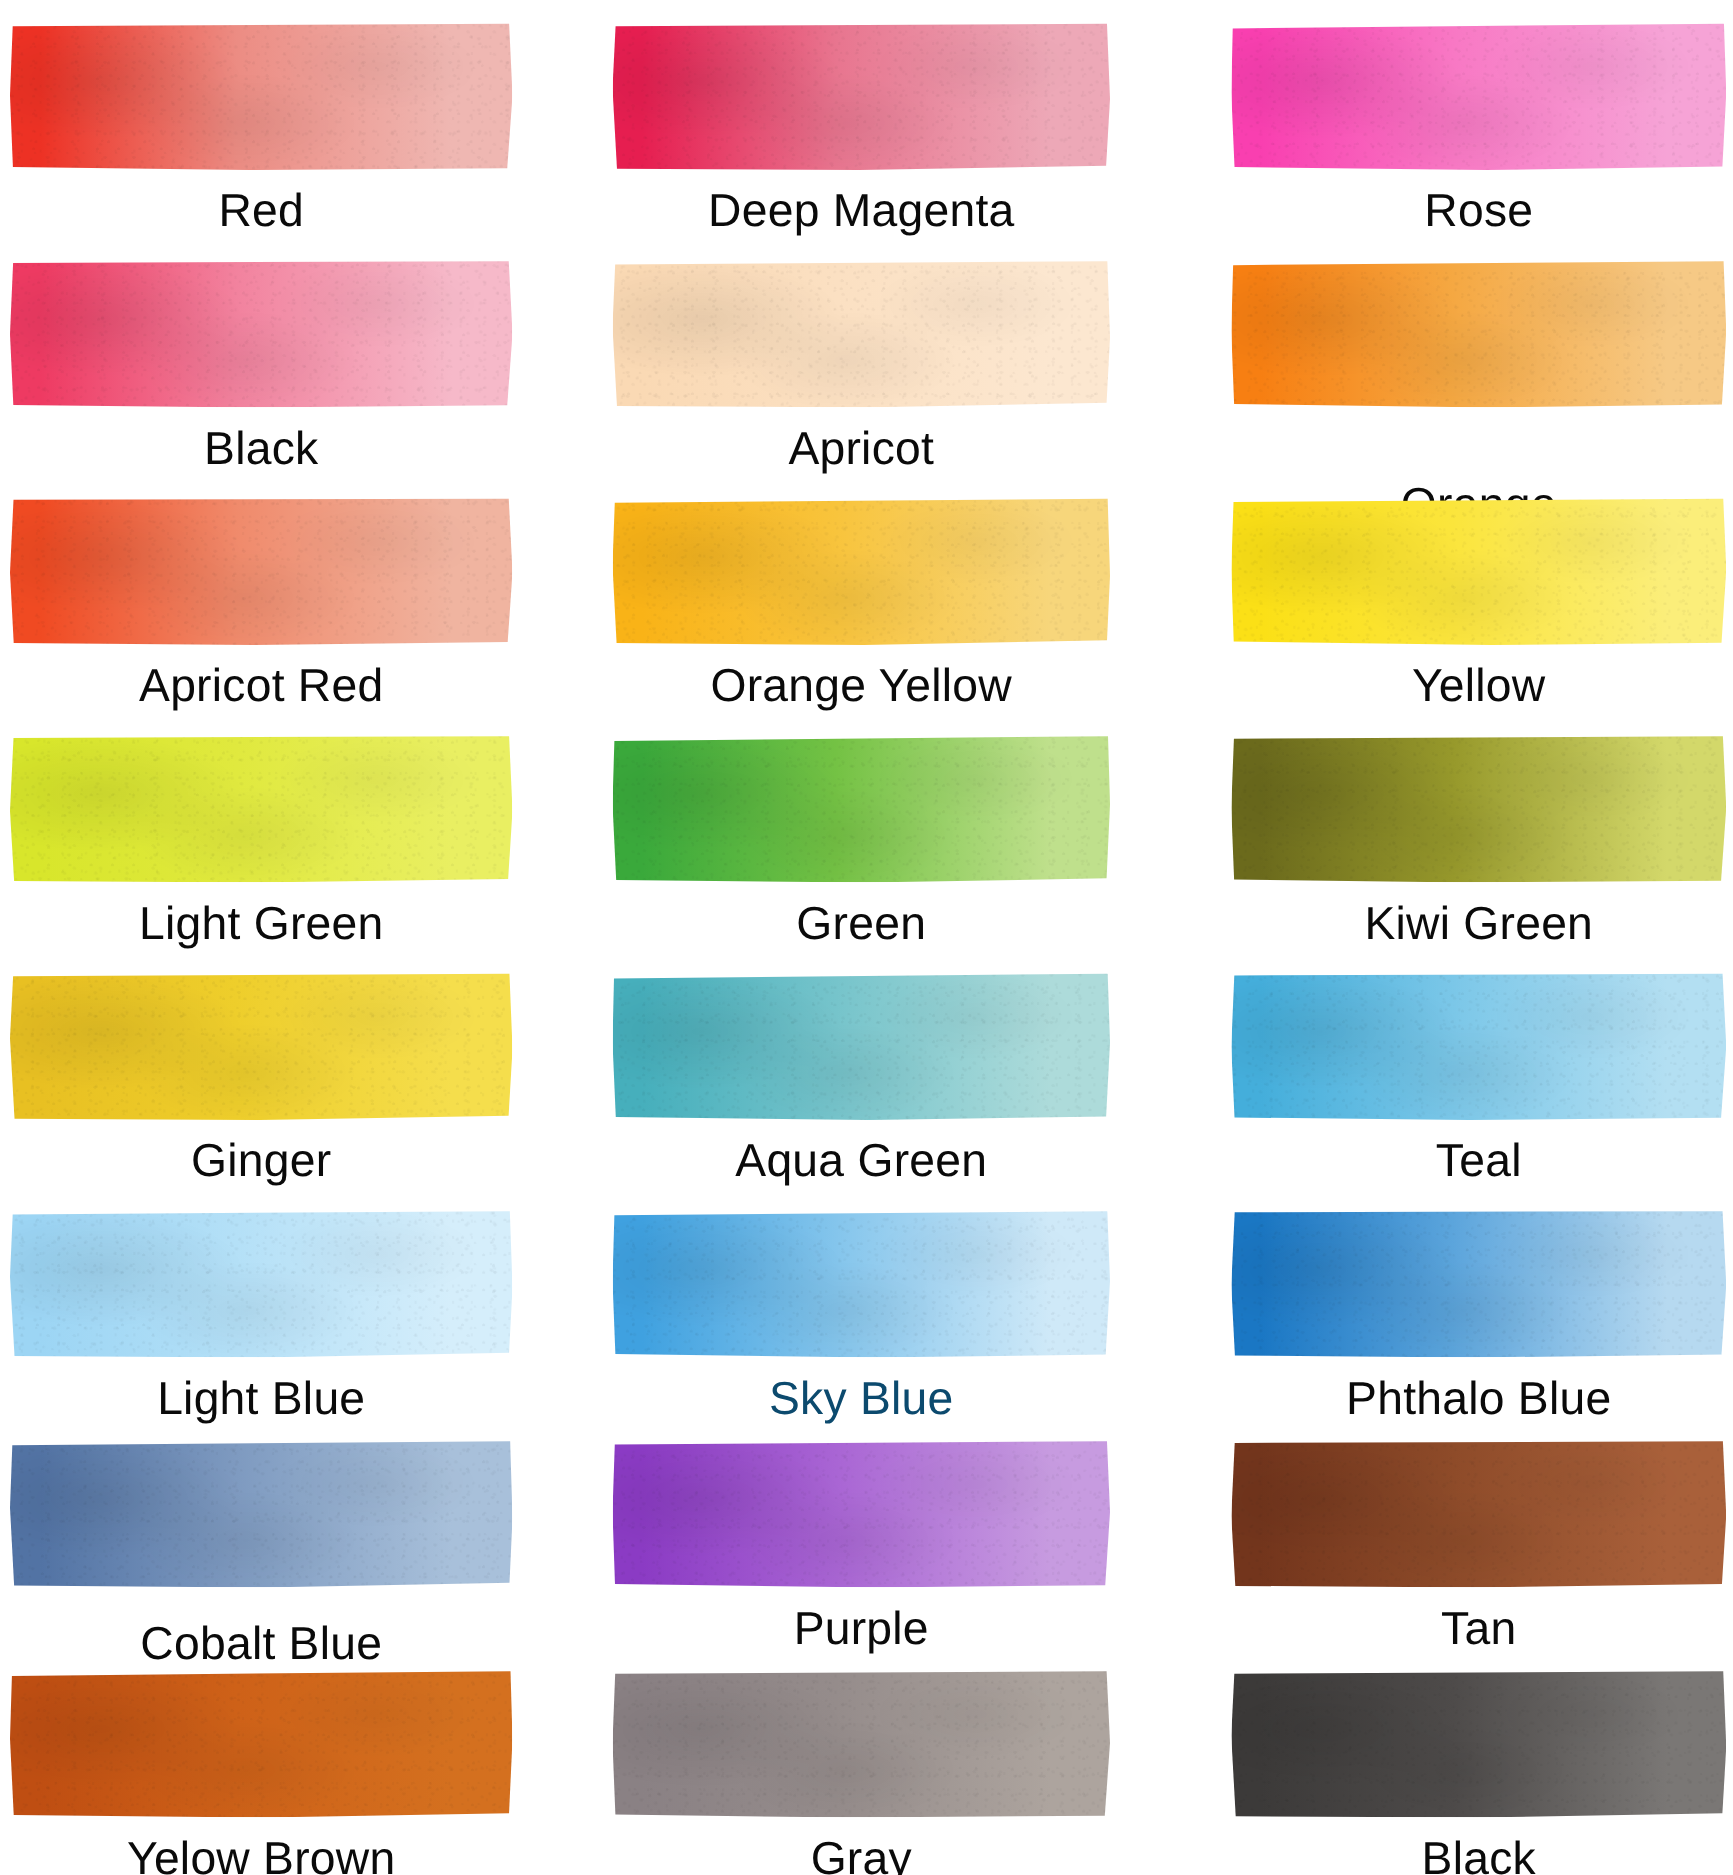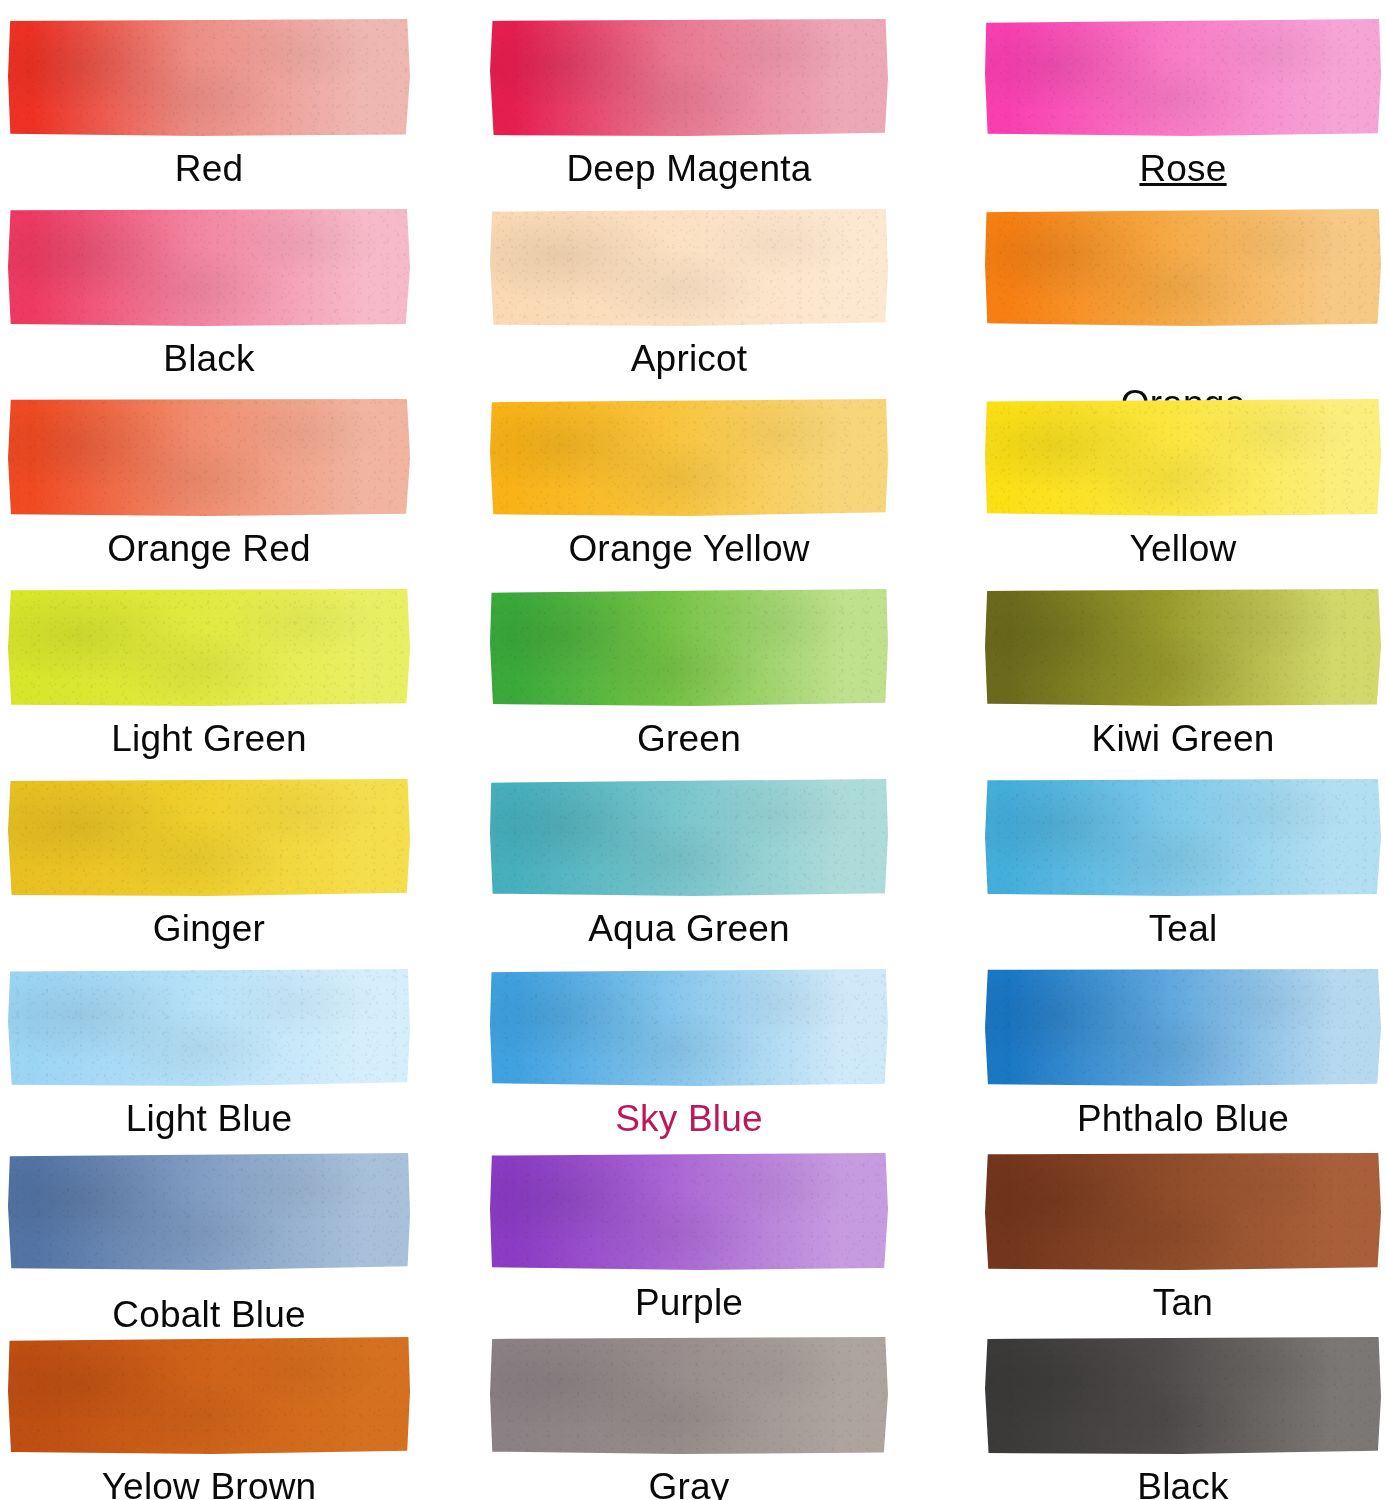--- a/index.html
+++ b/index.html
@@ -115,21 +115,21 @@
       </div>
       <div class="swatch-label" style="color: rgb(10, 10, 10);">Deep Magenta</div>
     </div>
     <div class="swatch-cell" style="left: 985px; top: 18px; width: 396px;">
       <div class="swatch-paint-wrap">
         <div class="swatch-paint" style="background: linear-gradient(to right, rgb(249, 63, 176) 0%, rgb(249, 63, 176) 6%, rgb(248, 120, 196) 45%, rgb(246, 163, 214) 88%, rgb(246, 163, 214) 100%); border-radius: 3.8px 4px 3.4px 4.5px; clip-path: polygon(0.3% 4%, 99.53% 0.8%, 100% 47.6%, 99.22% 97.6%, 51.5% 100%, 0.66% 98%, 0% 47.3%);">
           <div class="swatch-bloom"></div>
           <div class="swatch-grain" style="background-position: 14px 10px;"></div>
         </div>
       </div>
-      <div class="swatch-label" style="color: rgb(10, 10, 10); text-decoration: underline;">Rose</div>
+      <div class="swatch-label" style="color: rgb(10, 10, 10);">Rose</div>
     </div>
     <div class="swatch-cell" style="left: 8px; top: 208px; width: 402px;">
       <div class="swatch-paint-wrap">
         <div class="swatch-paint" style="background: linear-gradient(to right, rgb(238, 58, 98) 0%, rgb(238, 58, 98) 6%, rgb(242, 130, 158) 45%, rgb(246, 185, 201) 88%, rgb(246, 185, 201) 100%); border-radius: 3.8px 3.5px 4.2px 3px; clip-path: polygon(0.62% 2%, 99.25% 0.8%, 100% 50%, 98.95% 98.4%, 48% 100%, 0.66% 98.3%, 0% 50.1%);">
           <div class="swatch-bloom"></div>
           <div class="swatch-grain" style="background-position: 21px 15px;"></div>
         </div>
       </div>
       <div class="swatch-label" style="color: rgb(10, 10, 10);">Black</div>
     </div>
@@ -151,21 +151,21 @@
       </div>
       <div class="swatch-label" style="color: rgb(10, 10, 10);">Orange</div>
     </div>
     <div class="swatch-cell" style="left: 8px; top: 398px; width: 402px;">
       <div class="swatch-paint-wrap">
         <div class="swatch-paint" style="background: linear-gradient(to right, rgb(240, 74, 34) 0%, rgb(240, 74, 34) 6%, rgb(240, 138, 107) 45%, rgb(240, 180, 160) 88%, rgb(240, 180, 160) 100%); border-radius: 4.2px 3px 4.6px 2.5px; clip-path: polygon(0.7% 1.5%, 99.25% 0.8%, 100% 50.6%, 99.04% 98%, 48.5% 100%, 0.74% 98.6%, 0% 50.8%);">
           <div class="swatch-bloom"></div>
           <div class="swatch-grain" style="background-position: 42px 30px;"></div>
         </div>
       </div>
-      <div class="swatch-label" style="color: rgb(10, 10, 10);">Orange Red</div>
+      <div class="swatch-label" style="color: rgb(10, 10, 10);">Apricot Red</div>
     </div>
     <div class="swatch-cell" style="left: 490px; top: 398px; width: 398px;">
       <div class="swatch-paint-wrap">
         <div class="swatch-paint" style="background: linear-gradient(to right, rgb(249, 179, 23) 0%, rgb(249, 179, 23) 6%, rgb(248, 196, 60) 45%, rgb(247, 214, 123) 88%, rgb(247, 214, 123) 100%); border-radius: 4.6px 3px 4.2px 3.5px; clip-path: polygon(0.46% 3.5%, 99.53% 0.8%, 100% 53%, 99.4% 96.8%, 50.5% 100%, 0.82% 98.6%, 0% 45.9%);">
           <div class="swatch-bloom"></div>
           <div class="swatch-grain" style="background-position: 49px 35px;"></div>
         </div>
       </div>
       <div class="swatch-label" style="color: rgb(10, 10, 10);">Orange Yellow</div>
     </div>
@@ -241,21 +241,21 @@
       </div>
       <div class="swatch-label" style="color: rgb(10, 10, 10);">Light Blue</div>
     </div>
     <div class="swatch-cell" style="left: 490px; top: 968px; width: 398px;">
       <div class="swatch-paint-wrap">
         <div class="swatch-paint" style="background: linear-gradient(to right, rgb(63, 161, 224) 0%, rgb(63, 161, 224) 6%, rgb(132, 197, 236) 45%, rgb(207, 233, 248) 88%, rgb(207, 233, 248) 100%); border-radius: 3.4px 4.5px 3px; clip-path: polygon(0.38% 3.5%, 99.46% 0.8%, 100% 48.2%, 99.13% 98%, 52% 100%, 0.58% 97.7%, 0% 48%);">
           <div class="swatch-bloom"></div>
           <div class="swatch-grain" style="background-position: 112px 80px;"></div>
         </div>
       </div>
-      <div class="swatch-label" style="color: #be185d;">Sky Blue</div>
+      <div class="swatch-label" style="color: #0c4a6e;">Sky Blue</div>
     </div>
     <div class="swatch-cell" style="left: 985px; top: 968px; width: 396px;">
       <div class="swatch-paint-wrap">
         <div class="swatch-paint" style="background: linear-gradient(to right, rgb(26, 119, 196) 0%, rgb(26, 119, 196) 6%, rgb(92, 165, 220) 45%, rgb(182, 217, 240) 88%, rgb(182, 217, 240) 100%); border-radius: 4.2px 3px 4.6px 2.5px; clip-path: polygon(0.7% 1.5%, 99.25% 0.8%, 100% 50.6%, 99.04% 98%, 48.5% 100%, 0.74% 98.6%, 0% 50.8%);">
           <div class="swatch-bloom"></div>
           <div class="swatch-grain" style="background-position: 119px 85px;"></div>
         </div>
       </div>
       <div class="swatch-label" style="color: rgb(10, 10, 10);">Phthalo Blue</div>
     </div>

